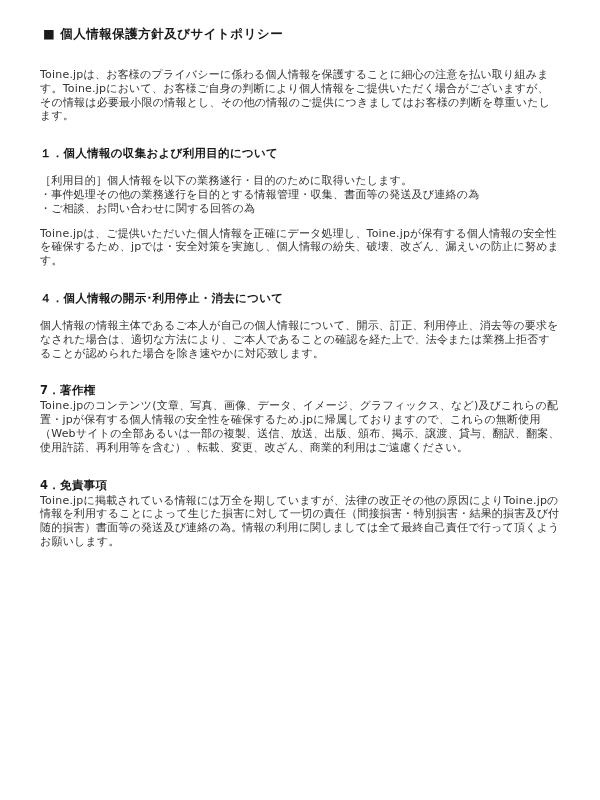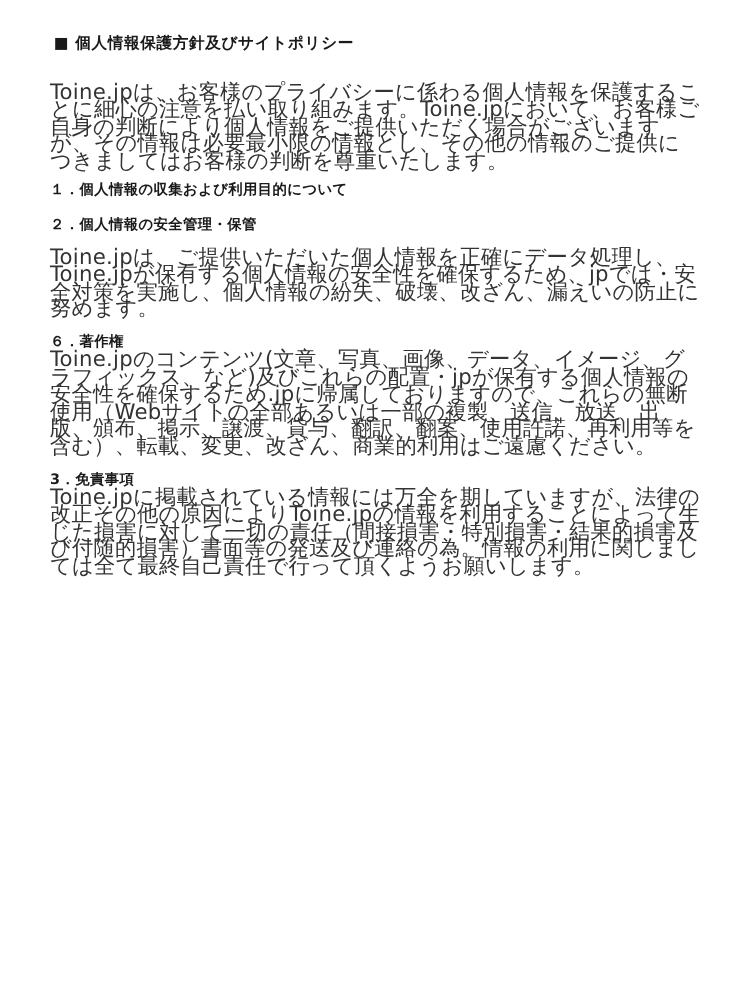--- a/index.html
+++ b/index.html
@@ -19,66 +19,72 @@
     overflow: hidden;
   }
   .doc-title {
     font-size: 12.5px;
     font-weight: bold;
     color: #1a1a1a;
     margin: 0 0 25px 3px;
     letter-spacing: 0.5px;
   }
   .body {
-    font-size: 17px;
+    font-size: 11px;
     line-height: 13.8px;
     margin: 0 0 11px 0;
     white-space: pre-line;
     letter-spacing: 0.2px;
   }
   .intro {
     margin-bottom: 4px;
   }
   .sec-h {
     font-size: 11.5px;
     font-weight: bold;
     color: #1a1a1a;
-    margin: 7px 0 13px 0;
+    margin: 23px 0 13px 0;
     letter-spacing: 0.3px;
   }
   section.tight .sec-h {
     margin-bottom: 1px;
   }
 </style>
 </head>
 <body>
 
 <div class="page">
 
   <h1 class="doc-title">■ 個人情報保護方針及びサイトポリシー</h1>
 
   <p class="body intro">Toine.jpは、お客様のプライバシーに係わる個人情報を保護することに細心の注意を払い取り組みます。Toine.jpにおいて、お客様ご自身の判断により個人情報をご提供いただく場合がございますが、その情報は必要最小限の情報とし、その他の情報のご提供につきましてはお客様の判断を尊重いたします。</p>
 
   <section>
     <h2 class="sec-h">１．個人情報の収集および利用目的について</h2>
+    <p class="body">［利用目的］個人情報を以下の業務遂行・目的のために取得いたします。
+・事件処理その他の業務遂行を目的とする情報管理・収集、書面等の発送及び連絡の為
+・ご相談、お問い合わせに関する回答の為</p>
   </section>
 
   <section>
-    <h2 class="sec-h">２．個人情報の安全管理・保管</h2>
     <p class="body">Toine.jpは、ご提供いただいた個人情報を正確にデータ処理し、Toine.jpが保有する個人情報の安全性を確保するため、jpでは・安全対策を実施し、個人情報の紛失、破壊、改ざん、漏えいの防止に努めます。</p>
   </section>
 
   <section>
   </section>
 
+  <section>
+    <h2 class="sec-h">４．個人情報の開示･利用停止・消去について</h2>
+    <p class="body">個人情報の情報主体であるご本人が自己の個人情報について、開示、訂正、利用停止、消去等の要求をなされた場合は、適切な方法により、ご本人であることの確認を経た上で、法令または業務上拒否することが認められた場合を除き速やかに対応致します。</p>
+  </section>
 
 
   <section class="tight">
-    <h2 class="sec-h">６．著作権</h2>
+    <h2 class="sec-h">7．著作権</h2>
     <p class="body">Toine.jpのコンテンツ(文章、写真、画像、データ、イメージ、グラフィックス、など)及びこれらの配置・jpが保有する個人情報の安全性を確保するため.jpに帰属しておりますので、これらの無断使用（Webサイトの全部あるいは一部の複製、送信、放送、出版、頒布、掲示、譲渡、貸与、翻訳、翻案、使用許諾、再利用等を含む）、転載、変更、改ざん、商業的利用はご遠慮ください。</p>
   </section>
 
   <section class="tight">
-    <h2 class="sec-h">3．免責事項</h2>
+    <h2 class="sec-h">4．免責事項</h2>
     <p class="body">Toine.jpに掲載されている情報には万全を期していますが、法律の改正その他の原因によりToine.jpの情報を利用することによって生じた損害に対して一切の責任（間接損害・特別損害・結果的損害及び付随的損害）書面等の発送及び連絡の為。情報の利用に関しましては全て最終自己責任で行って頂くようお願いします。</p>
   </section>
 
 </div>
 
 </body></html>

